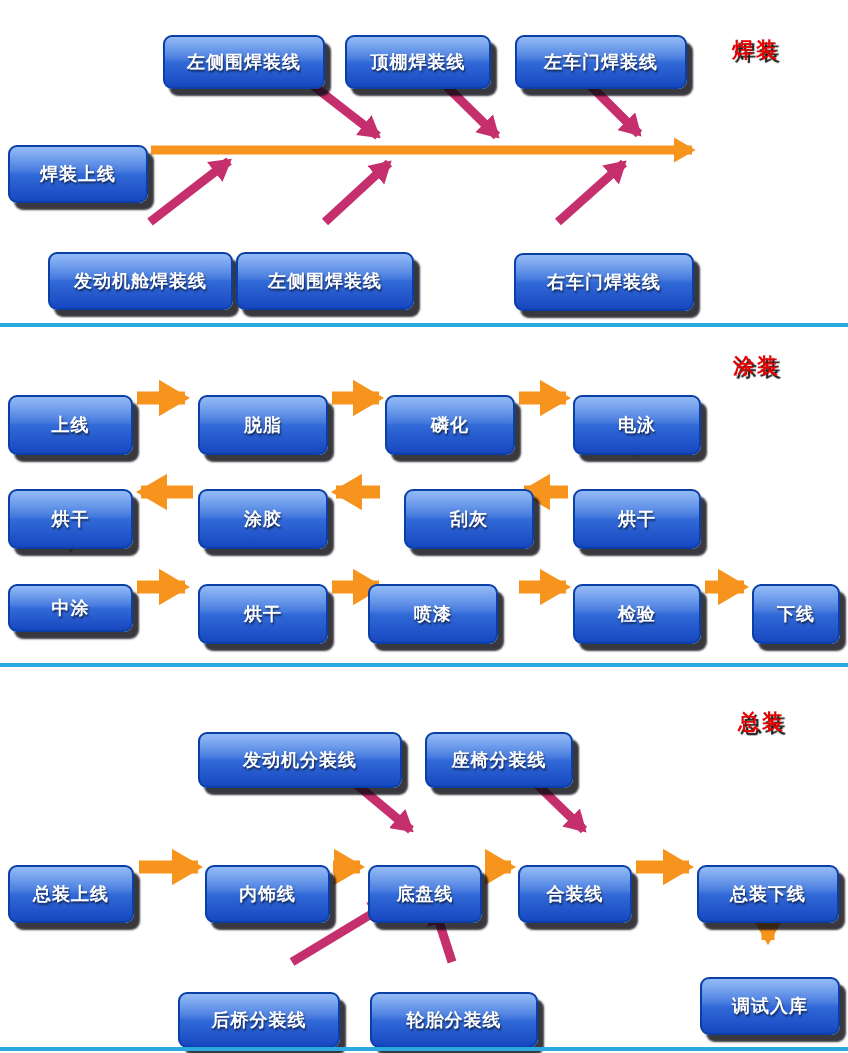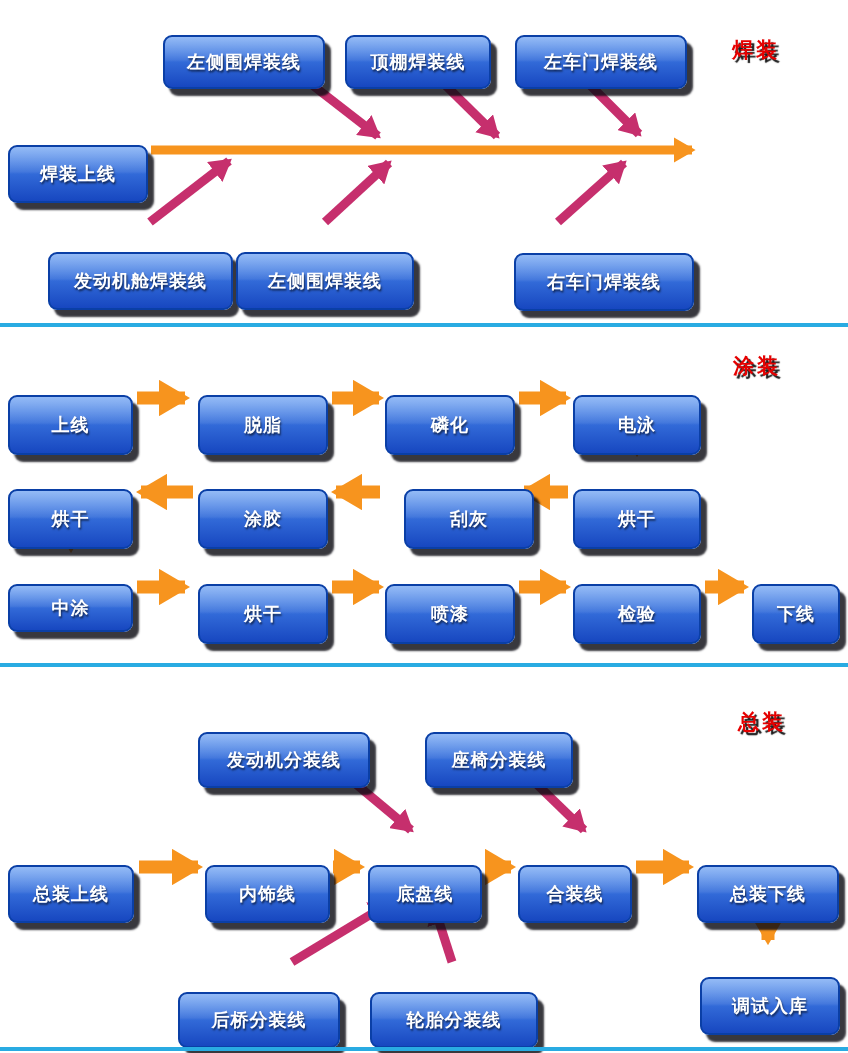--- a/index.html
+++ b/index.html
@@ -109,29 +109,29 @@
   <div class="box" style="left:385px;top:368px;width:130px;height:60px">磷化</div>
   <div class="box" style="left:573px;top:368px;width:128px;height:60px">电泳</div>
 
   <div class="box" style="left:8px;top:462px;width:125px;height:60px">烘干</div>
   <div class="box" style="left:198px;top:462px;width:130px;height:60px">涂胶</div>
   <div class="box" style="left:404px;top:462px;width:130px;height:60px">刮灰</div>
   <div class="box" style="left:573px;top:462px;width:128px;height:60px">烘干</div>
 
   <div class="box" style="left:8px;top:557px;width:125px;height:48px">中涂</div>
   <div class="box" style="left:198px;top:557px;width:130px;height:60px">烘干</div>
-  <div class="box" style="left:385px;top:557px;width:130px;height:60px">喷漆</div>
+  <div class="box" style="left:368px;top:557px;width:130px;height:60px">喷漆</div>
   <div class="box" style="left:573px;top:557px;width:128px;height:60px">检验</div>
   <div class="box" style="left:752px;top:557px;width:88px;height:60px">下线</div>
 
   <div class="divider" style="top:663px"></div>
 
   <div class="section-label" style="left:738px;top:708px">总装</div>
 
-  <div class="box" style="left:198px;top:705px;width:172px;height:56px">发动机分装线</div>
+  <div class="box" style="left:198px;top:705px;width:204px;height:56px">发动机分装线</div>
   <div class="box" style="left:425px;top:705px;width:148px;height:56px">座椅分装线</div>
 
   <div class="box" style="left:8px;top:838px;width:126px;height:58px">总装上线</div>
   <div class="box" style="left:205px;top:838px;width:125px;height:58px">内饰线</div>
   <div class="box" style="left:368px;top:838px;width:114px;height:58px">底盘线</div>
   <div class="box" style="left:518px;top:838px;width:114px;height:58px">合装线</div>
   <div class="box" style="left:700px;top:950px;width:140px;height:58px">调试入库</div>
 
   <div class="box" style="left:697px;top:838px;width:142px;height:58px">总装下线</div>
 

